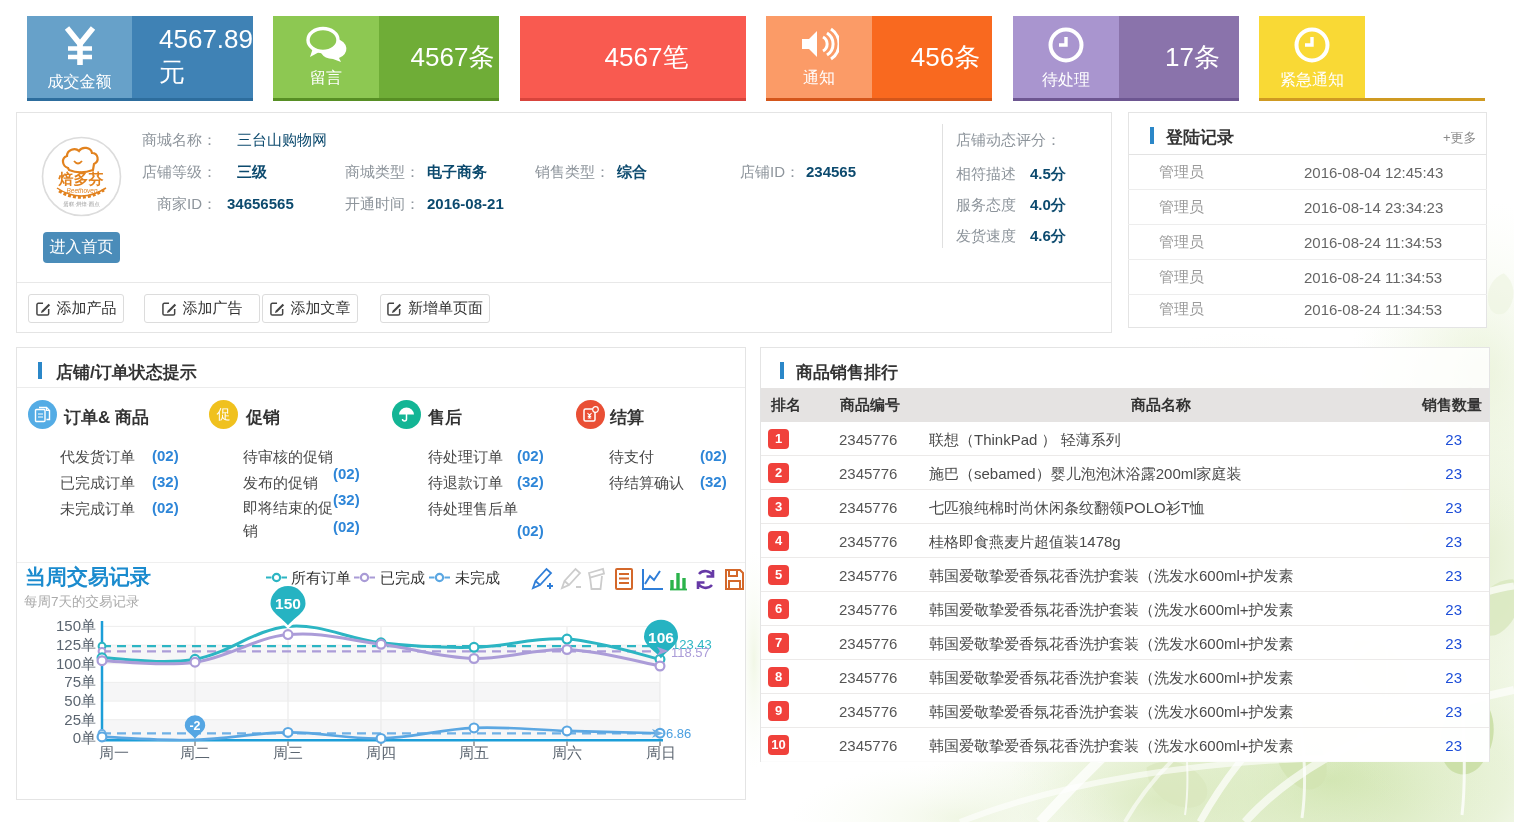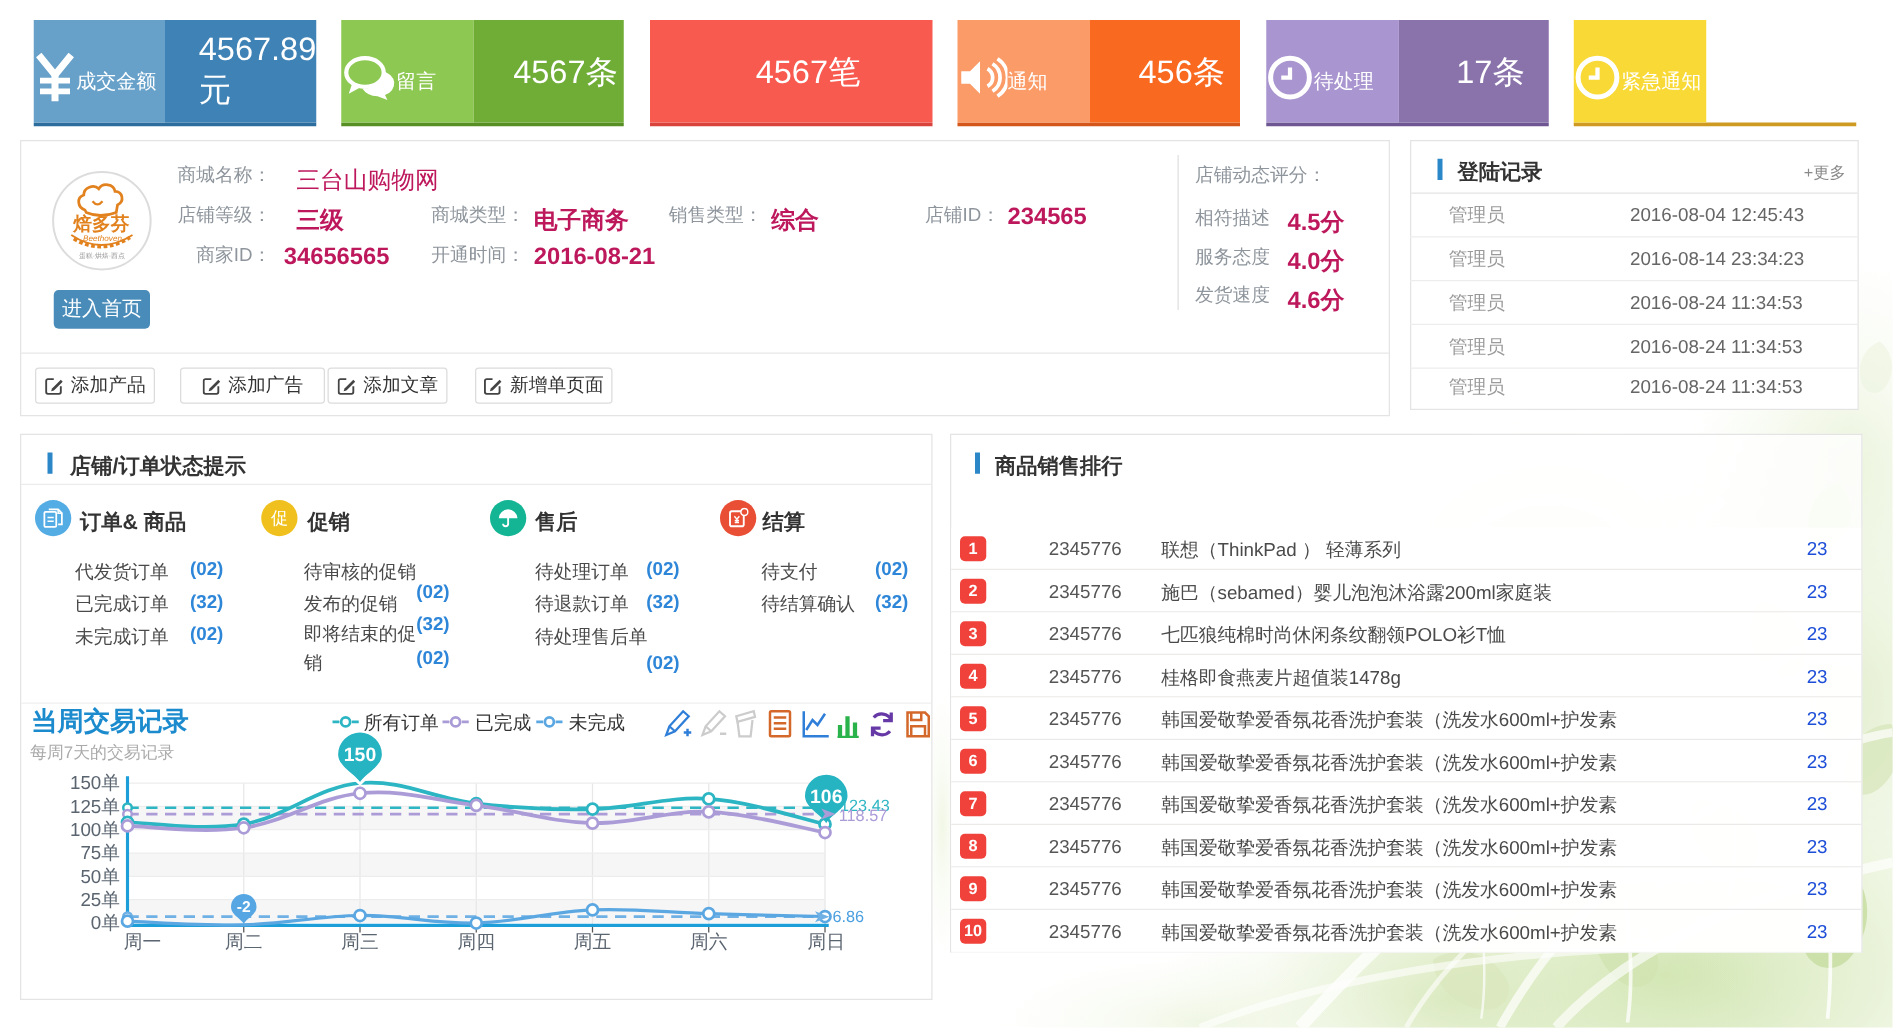--- a/index.html
+++ b/index.html
@@ -3,30 +3,30 @@
 <meta charset="utf-8">
 <title>商家后台</title>
 <style>
 * { margin:0; padding:0; box-sizing:border-box; }
 html,body { width:1514px; height:822px; overflow:hidden; background:#fff;
   font-family:"Liberation Sans", sans-serif; }
 #page { position:relative; width:1514px; height:822px; }
 .abs { position:absolute; }
 
 .card { position:absolute; top:16px; width:226px; height:85px; display:flex; }
-.card .ic { width:106px; height:100%; display:flex; flex-direction:row; align-items:center; justify-content:flex-start; padding-top:10px; }
+.card .ic { width:106px; height:100%; display:flex; flex-direction:column; align-items:center; justify-content:flex-start; padding-top:10px; }
 .card .ic .lbl { color:#fff; font-size:16px; margin-top:6px; }
 .card .num { flex:1; display:flex; align-items:center; justify-content:center;
   color:#fff; font-size:26px;padding-left:27px; }
 
 .panel { position:absolute; background:#fff; border:1px solid #e4e4e4; }
 .ptitle { position:absolute; font-size:17px; font-weight:bold; color:#333; }
 .bluebar { position:absolute; width:4px; height:17px; background:#2b87c8; }
 .glabel { color:#8e959c; font-size:15px; position:absolute; text-align:right; }
-.gvalue { color:#be185d; font-size:19px; font-weight:bold; position:absolute; }
+.gvalue { color:#0c4a6e; font-size:15px; font-weight:bold; position:absolute; }
 .obtn { position:absolute; top:294px; height:29px; border:1px solid #dcdcdc; border-radius:3px;
   background:#fff; color:#333; font-size:15px; display:flex; align-items:center; justify-content:center; gap:6px; }
 .lrow { position:absolute; left:1128px; width:359px; height:35px; border-bottom:1px solid #ededed;
   font-size:15px; display:flex; align-items:center; }
 .lrow .who { color:#9a9a9a; margin-left:31px; width:145px; }
 .lrow .when { color:#666; }
 
 .sic { position:absolute; width:29px; height:29px; border-radius:50%; display:flex; align-items:center; justify-content:center; }
 .stitle { position:absolute; font-size:17px; font-weight:bold; color:#333; }
 .sitem { position:absolute; font-size:15px; color:#4a4a4a; }
@@ -457,20 +457,26 @@
 
 <path d="M641,91.8 l11.5,4.3 -11.5,4.5 2.9,-4.4 Z" fill="#ab9cd8"></path>
 <path d="M636,174 l11.5,4.3 -11.5,4.5 2.9,-4.4 Z" fill="#6fb0e5"></path>
 <text x="656" y="93.5" font-size="13" fill="#2cb5c3">123.43</text>
 <text x="655" y="102" font-size="13" fill="#ab9cd8">118.57</text>
 <text x="650" y="182.8" font-size="13" fill="#4a9fe0">6.86</text>
 </svg>
 <div class="panel" style="left:760px;top:347px;width:730px;height:415px;background:rgba(255,255,255,0.82)"></div>
 <div class="bluebar" style="left:780px;top:362px"></div>
 <div class="ptitle" style="left:796px;top:361px">商品销售排行</div>
+<div class="abs" style="left:761px;top:388px;width:728px;height:34px;background:#e5e3e2;font-size:15px;font-weight:bold;color:#333">
+  <span class="abs" style="left:10px;top:8px">排名</span>
+  <span class="abs" style="left:79px;top:8px">商品编号</span>
+  <span class="abs" style="left:370px;top:8px">商品名称</span>
+  <span class="abs" style="right:7px;top:8px">销售数量</span>
+</div>
 <div class="trow" style="top:422px"></div>
 <div class="trow" style="top:456px"></div>
 <div class="trow" style="top:490px"></div>
 <div class="trow" style="top:524px"></div>
 <div class="trow" style="top:558px"></div>
 <div class="trow" style="top:592px"></div>
 <div class="trow" style="top:626px"></div>
 <div class="trow" style="top:660px"></div>
 <div class="trow" style="top:694px"></div>
 <div class="trow" style="top:728px;border-bottom:none"></div>

